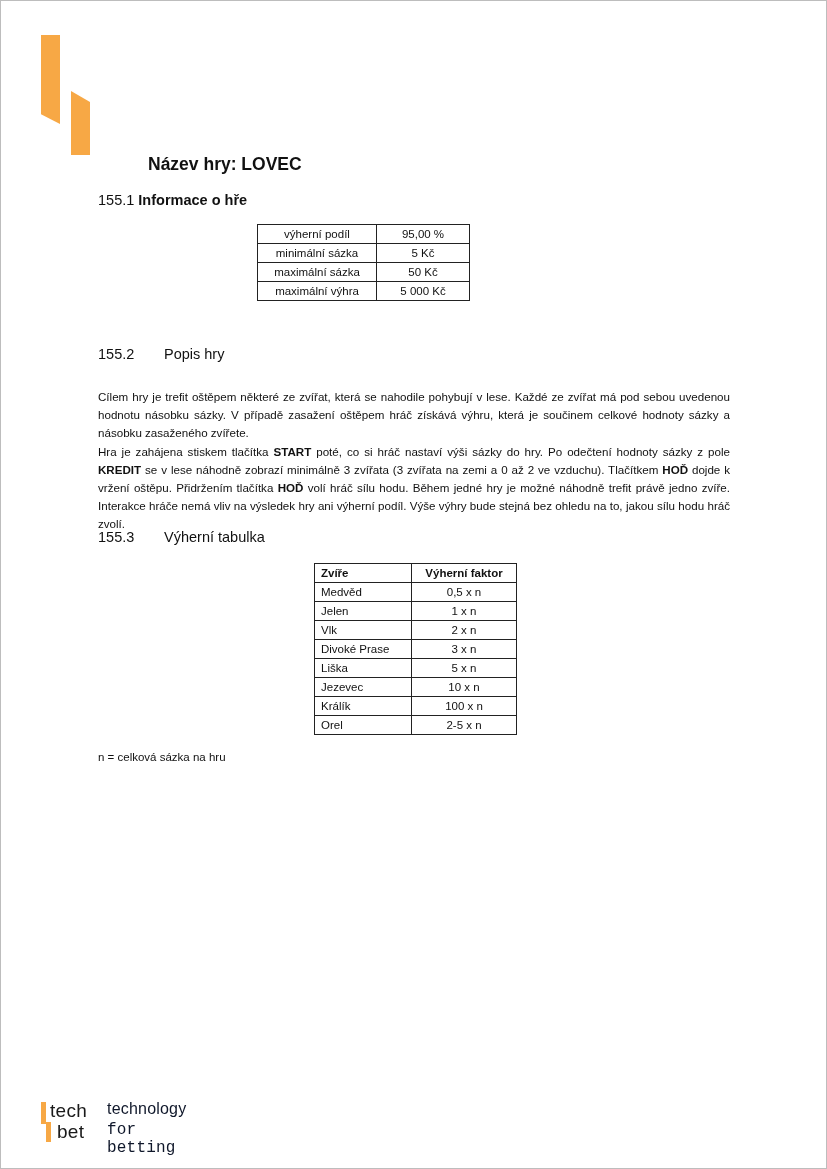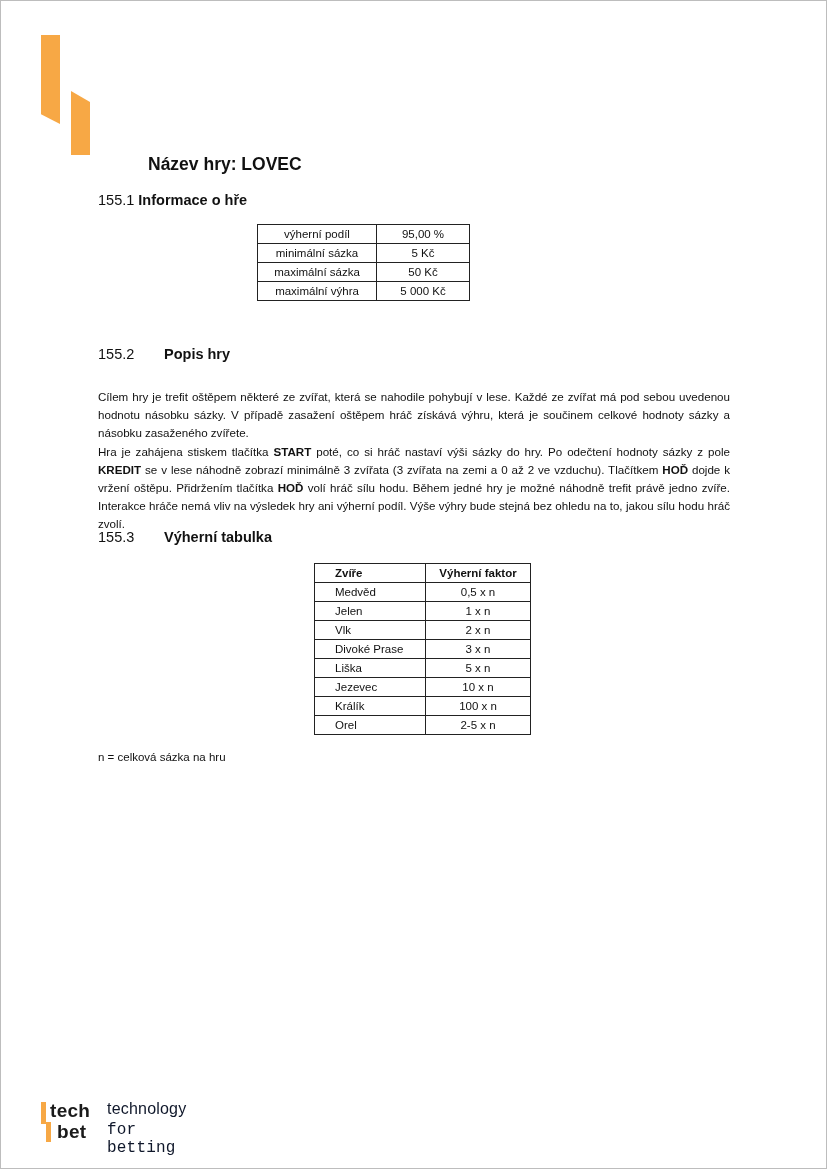--- a/index.html
+++ b/index.html
@@ -9,38 +9,38 @@
       border: 1px solid #bdbdbd; box-sizing: content-box; }
     .bar1 { position: absolute; left: 40px; top: 34px; width: 19px; height: 89px;
       background: #f7a845; clip-path: polygon(0 0, 100% 0, 100% 100%, 0 89%); }
     .bar2 { position: absolute; left: 70px; top: 90px; width: 19px; height: 64px;
       background: #f7a845; clip-path: polygon(0 0, 100% 17%, 100% 100%, 0 100%); }
     .title { position: absolute; left: 147px; top: 153px; font-size: 17.5px; font-weight: bold; }
     .h-inline { position: absolute; left: 97px; top: 191px; font-size: 14.5px; }
     .h-inline b { font-weight: bold; }
     .h-sec { position: absolute; left: 97px; font-size: 14.5px; }
     .h-sec .num { display: inline-block; width: 66px; }
-    .h-sec .lbl { font-weight: bold; }
+    .h-sec .lbl { font-weight: normal; }
     table { border-collapse: collapse; position: absolute; font-size: 11.5px; }
     td { border: 1px solid #222; padding: 0 4px; height: 18px; line-height: 17px; }
     .t1 { left: 256px; top: 223px; }
     .t1 td:first-child { width: 110px; text-align: center; }
     .t1 td:last-child { width: 84px; text-align: center; }
     .t2 { left: 313px; top: 562px; }
-    .t2 td:first-child { width: 86px; text-align: left; padding-left: 20px; margin-left: 44px; }
+    .t2 td:first-child { width: 86px; text-align: left; padding-left: 6px; margin-left: 44px; }
     .t2 td:last-child { width: 96px; text-align: center; }
     .t2 .hdr td { font-weight: bold; }
     .para { position: absolute; left: 97px; width: 632px; top: 377px;
       font-size: 11.6px; line-height: 18.2px; text-align: justify; margin-top: 10px; }
     .para p { margin: 0; }
     .note { position: absolute; left: 97px; top: 750px; font-size: 11.5px; }
     .logo { position: absolute; left: 40px; top: 1099px; height: 46px; }
     .logo .lbar1 { position: absolute; left: 0; top: 2px; width: 5px; height: 22px; background: #f7a845; }
     .logo .lbar2 { position: absolute; left: 5px; top: 22px; width: 5px; height: 20px; background: #f7a845; }
-    .logo .w { position: absolute; font-size: 19px; font-weight: bold; color: #1a1a1a; letter-spacing: 0.3px; }
+    .logo .w { position: absolute; font-size: 19px; font-weight: normal; color: #1a1a1a; letter-spacing: 0.3px; }
     .logo .o { position: absolute; font-size: 16px; color: #0f172a; letter-spacing: 0.2px; }
   </style>
 </head>
 <body>
 
 <div class="page">
   <div class="bar1"></div>
   <div class="bar2"></div>
 
   <div class="title">Název hry: LOVEC</div>

